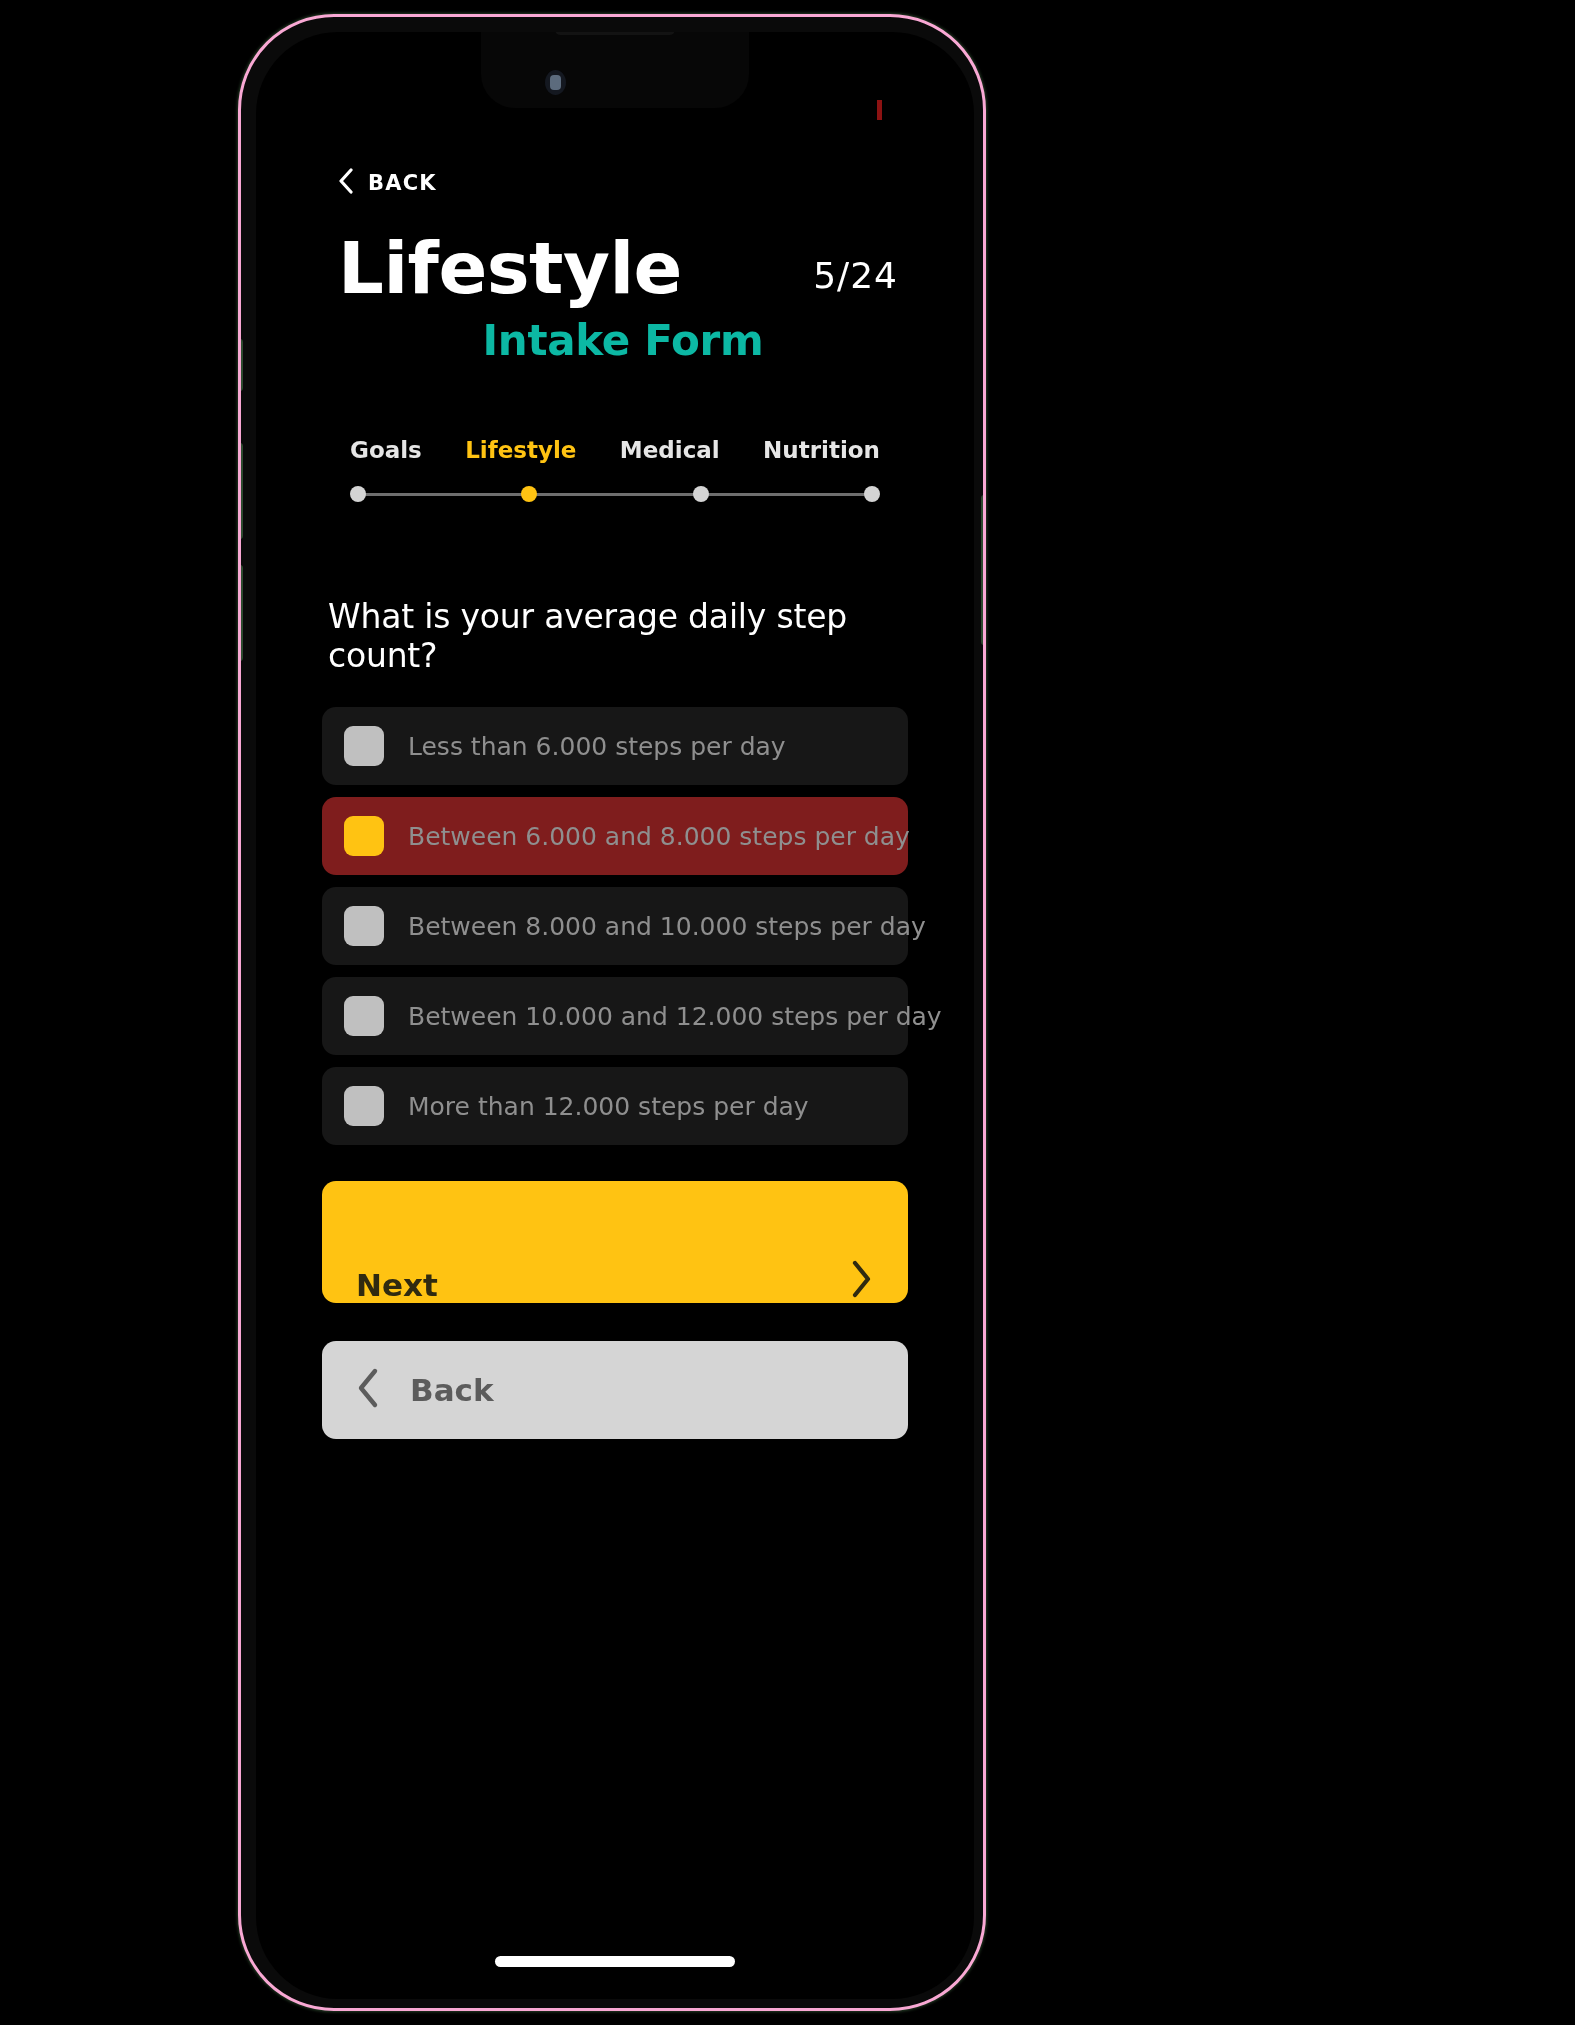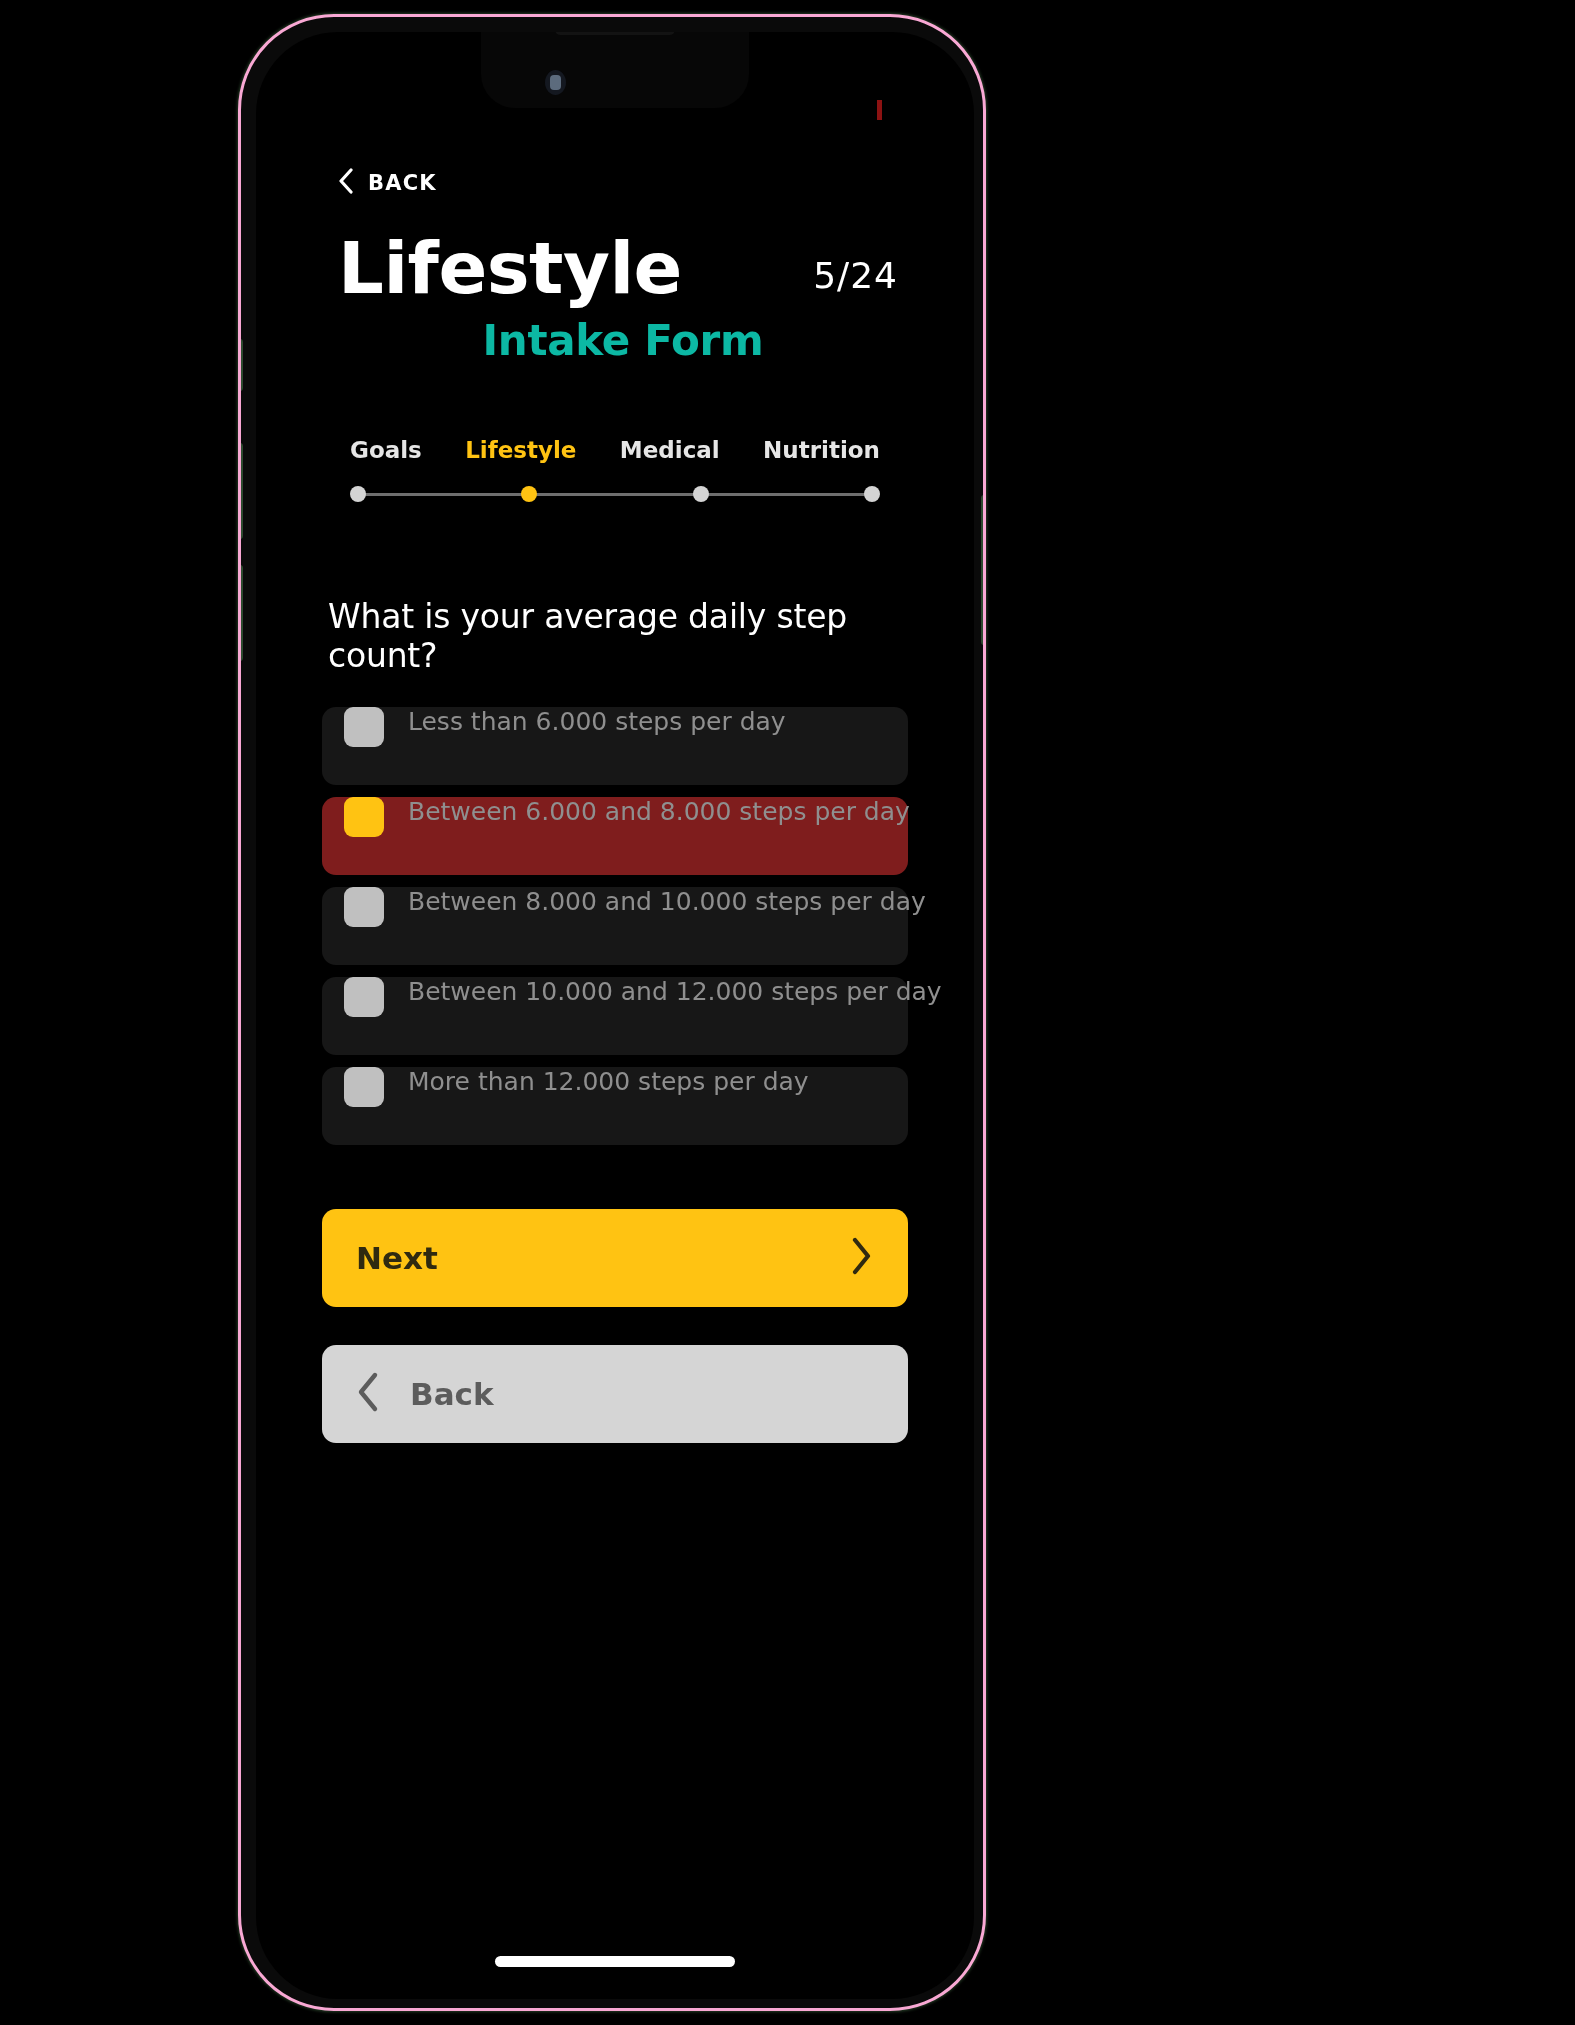--- a/index.html
+++ b/index.html
@@ -233,20 +233,21 @@
 
   
   #options-list {
     margin-top: 32px;
     display: flex;
     flex-direction: column;
     gap: 12px;
   }
   .option-row {
     display: flex;
+    align-items: center;
     gap: 24px;
     height: 78px;
     padding: 0 22px;
     border-radius: 14px;
     background: #171717;
     cursor: pointer;
   }
   .option-row.selected { background: #7f1d1d; }
   .option-checkbox {
     width: 40px;
@@ -258,26 +259,26 @@
   .option-row.selected .option-checkbox { background: #ffc312; }
   .option-label {
     color: #8f8f8f;
     font-size: 25px;
     font-weight: 400;
     white-space: nowrap;
   }
 
   
   #next-button {
-    margin-top: 64px;
-    height: 98px;
+    margin-top: 36px;
+    height: 122px;
     border-radius: 14px;
     background: #ffc312;
     display: flex;
-    align-items: center;
+    align-items: flex-end;
     justify-content: space-between;
     padding: 0 34px;
     cursor: pointer;
   }
   #next-button-label {
     color: #302a10;
     font-size: 31px;
     font-weight: bold;
   }
 

